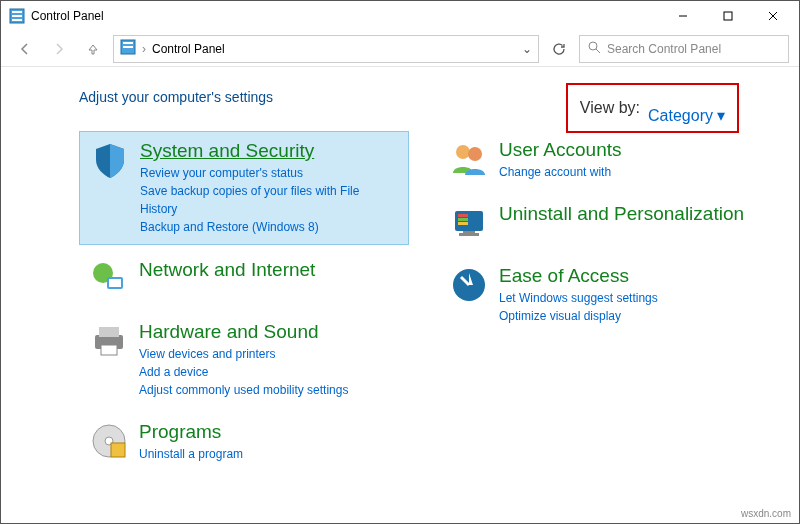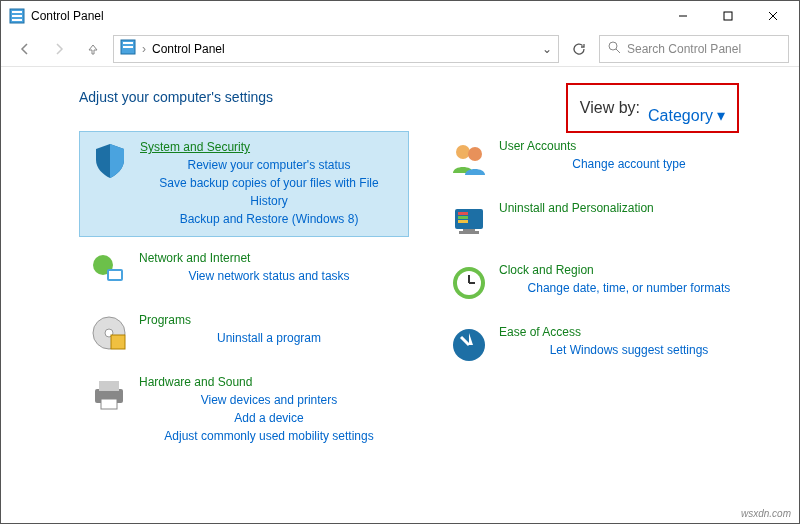--- a/index.html
+++ b/index.html
@@ -9,36 +9,36 @@
   .titlebar .icon { width: 16px; height: 16px; margin-right: 6px; }
   .titlebar .title { font-size: 12px; flex: 1; }
   .titlebar .winbtn { width: 45px; height: 30px; display: flex; align-items: center; justify-content: center; }
   .addrbar { height: 36px; display: flex; align-items: center; padding: 0 10px; gap: 6px; border-bottom: 1px solid #e5e5e5; }
   .navbtn { width: 28px; height: 28px; display: flex; align-items: center; justify-content: center; border-radius: 2px; color: #666; }
   .navbtn.disabled { color: #bbb; }
   .addrbox { flex: 1; height: 28px; border: 1px solid #ccc; display: flex; align-items: center; padding: 0 6px; gap: 6px; }
   .addrbox .crumb { font-size: 12px; color: #000; }
   .addrbox .spacer { flex: 1; }
   .refreshbtn { width: 28px; height: 28px; display: flex; align-items: center; justify-content: center; }
-  .searchbox { width: 190px; height: 28px; border: 1px solid #ccc; display: flex; align-items: center; padding: 0 8px; color: #888; gap: 6px; }
+  .searchbox { width: 210px; height: 28px; border: 1px solid #ccc; display: flex; align-items: center; padding: 0 8px; color: #888; gap: 6px; }
   .content { padding: 22px 30px 10px 78px; position: relative; }
   .heading { font-size: 14px; color: #0a4d8c; margin-bottom: 26px; }
   .viewby { position: absolute; top: 16px; right: 60px; border: 2px solid #d40000; padding: 6px 12px; display: flex; align-items: center; gap: 8px; font-size: 16px; }
   .viewby .lbl { color: #333; }
   .viewby .val { color: #0066cc; display: flex; align-items: center; gap: 4px; margin-top: 15px; }
   .columns { display: flex; gap: 30px; }
   .col { flex: 1; }
   .cat { display: flex; gap: 10px; padding: 8px 10px; margin-bottom: 6px; align-items: flex-start; }
   .cat.selected { background: #cde8f6; border: 1px solid #8cc8e8; }
   .cat .caticon { width: 40px; height: 40px; flex-shrink: 0; }
   .cat .cattext { flex: 1; }
-  .cat .catname { color: #13801e; font-size: 12px; margin-bottom: 2px; display: inline-block; }
+  .cat .catname { color: #13801e; font-size: 19px; margin-bottom: 2px; display: inline-block; }
   .cat.selected .catname { text-decoration: underline; }
-  .cat .sublink { color: #0066cc; font-size: 12px; display: block; line-height: 1.5; text-align: center; }
-  .watermark { position: absolute; bottom: 4px; right: 8px; font-size: 10px; color: #888; font-style: italic; }
+  .cat .sublink { color: #0066cc; font-size: 12px; display: block; line-height: 1.5; }
+  .watermark { position: absolute; bottom: 4px; right: 8px; font-size: 10px; color: #888; }
 </style>
 </head>
 <body>
 
 <div class="window">
 
   <div class="titlebar">
     <span class="icon">
       <svg viewBox="0 0 16 16">
           <rect x="1" y="1" width="14" height="14" fill="#4aa3df" stroke="#1d6fa5"></rect>
@@ -135,103 +135,91 @@
         </div>
 
         <div class="cat">
           <span class="caticon"><svg viewBox="0 0 40 40">
                 <circle cx="14" cy="14" r="10" fill="#6cc04a"></circle>
                 <rect x="18" y="18" width="16" height="12" rx="2" fill="#4aa3df"></rect>
                 <rect x="20" y="20" width="12" height="8" fill="#fff"></rect>
               </svg></span>
           <div class="cattext">
             <a class="catname">Network and Internet</a>
-            <a class="sublink">View network status and tasks</a>
-          </div>
-        </div>
-
-        <div class="cat">
-          <span class="caticon"><svg viewBox="0 0 40 40">
-                <circle cx="20" cy="20" r="16" fill="#ddd" stroke="#999"></circle>
-                <circle cx="20" cy="20" r="4" fill="#fff" stroke="#999"></circle>
-                <rect x="22" y="22" width="14" height="14" fill="#f0c040" stroke="#b08000"></rect>
-              </svg></span>
-          <div class="cattext">
-            <a class="catname">Programs</a>
-            <a class="sublink">Uninstall a program</a>
           </div>
         </div>
 
         <div class="cat">
           <span class="caticon"><svg viewBox="0 0 40 40">
                 <rect x="6" y="14" width="28" height="14" rx="2" fill="#888"></rect>
                 <rect x="10" y="6" width="20" height="10" fill="#ccc"></rect>
                 <rect x="12" y="24" width="16" height="10" fill="#fff" stroke="#888"></rect>
               </svg></span>
           <div class="cattext">
             <a class="catname">Hardware and Sound</a>
             <a class="sublink">View devices and printers</a>
             <a class="sublink">Add a device</a>
             <a class="sublink">Adjust commonly used mobility settings</a>
           </div>
         </div>
 
+        <div class="cat">
+          <span class="caticon"><svg viewBox="0 0 40 40">
+                <circle cx="20" cy="20" r="16" fill="#ddd" stroke="#999"></circle>
+                <circle cx="20" cy="20" r="4" fill="#fff" stroke="#999"></circle>
+                <rect x="22" y="22" width="14" height="14" fill="#f0c040" stroke="#b08000"></rect>
+              </svg></span>
+          <div class="cattext">
+            <a class="catname">Programs</a>
+            <a class="sublink">Uninstall a program</a>
+          </div>
+        </div>
+
       </div>
 
       <div class="col">
 
         <div class="cat">
           <span class="caticon"><svg viewBox="0 0 40 40">
                 <circle cx="14" cy="13" r="7" fill="#f0b060"></circle>
                 <circle cx="26" cy="15" r="7" fill="#e8915a"></circle>
                 <path d="M4 34 C4 26 24 26 24 34 Z" fill="#6cc04a"></path>
                 <path d="M16 36 C16 28 36 28 36 36 Z" fill="#4aa3df"></path>
               </svg></span>
           <div class="cattext">
             <a class="catname">User Accounts</a>
-            <a class="sublink">Change account type</a>
+            <a class="sublink">Change account with</a>
           </div>
         </div>
 
         <div class="cat">
           <span class="caticon"><svg viewBox="0 0 40 40">
                 <rect x="6" y="8" width="28" height="20" rx="2" fill="#1d6fa5"></rect>
                 <rect x="9" y="11" width="10" height="3" fill="#e05050"></rect>
                 <rect x="9" y="15" width="10" height="3" fill="#6cc04a"></rect>
                 <rect x="9" y="19" width="10" height="3" fill="#f0c040"></rect>
                 <rect x="14" y="28" width="12" height="2" fill="#888"></rect>
                 <rect x="10" y="30" width="20" height="3" fill="#888"></rect>
               </svg></span>
           <div class="cattext">
             <a class="catname">Uninstall and Personalization</a>
           </div>
         </div>
 
-        <div class="cat">
-          <span class="caticon"><svg viewBox="0 0 40 40">
-                <circle cx="20" cy="20" r="16" fill="#6cc04a"></circle>
-                <circle cx="20" cy="20" r="12" fill="#fff"></circle>
-                <line x1="20" y1="20" x2="20" y2="12" stroke="#333" stroke-width="2"></line>
-                <line x1="20" y1="20" x2="26" y2="20" stroke="#333" stroke-width="2"></line>
-              </svg></span>
-          <div class="cattext">
-            <a class="catname">Clock and Region</a>
-            <a class="sublink">Change date, time, or number formats</a>
-          </div>
-        </div>
 
         <div class="cat">
           <span class="caticon"><svg viewBox="0 0 40 40">
                 <circle cx="20" cy="20" r="16" fill="#1d6fa5"></circle>
                 <path d="M20 8 L24 20 L32 20 L20 20 L20 8" fill="#fff"></path>
                 <path d="M12 12 L20 20" stroke="#fff" stroke-width="3"></path>
               </svg></span>
           <div class="cattext">
             <a class="catname">Ease of Access</a>
             <a class="sublink">Let Windows suggest settings</a>
+            <a class="sublink">Optimize visual display</a>
           </div>
         </div>
 
       </div>
     </div>
   </div>
 
   <div class="watermark">wsxdn.com</div>
 </div>
 

